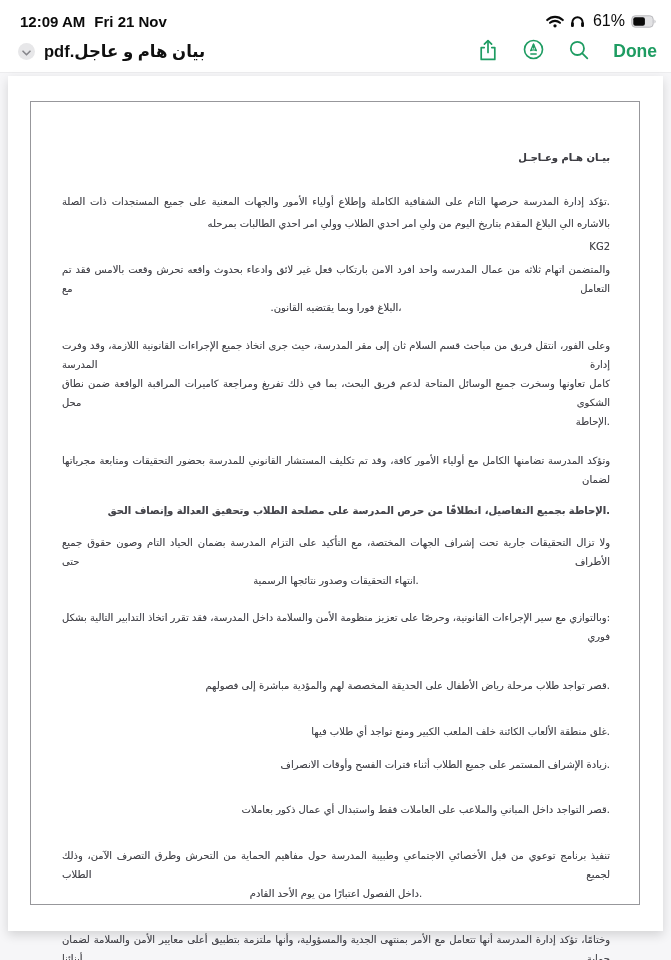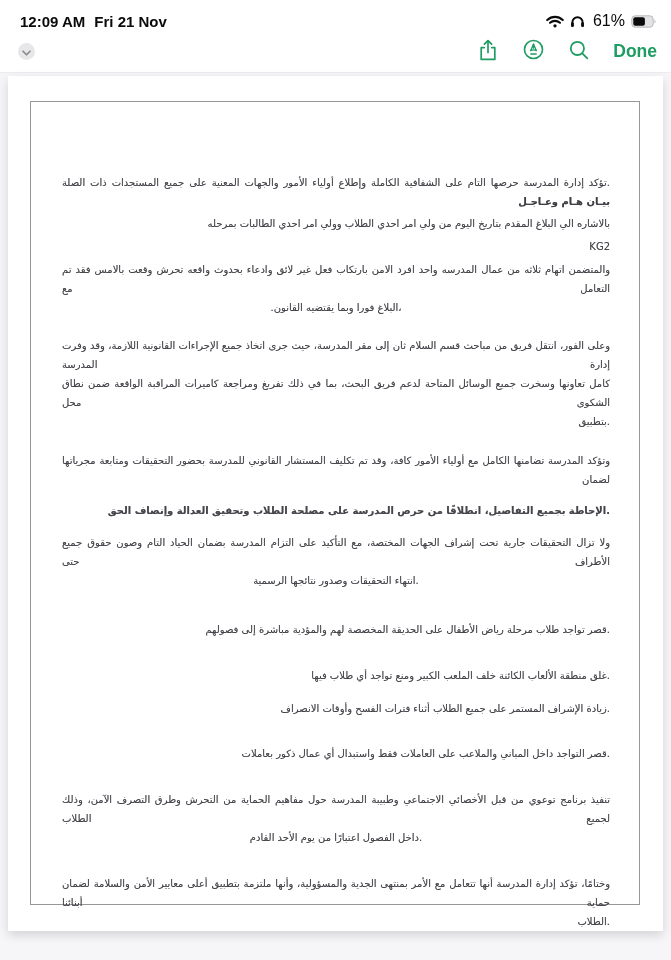--- a/index.html
+++ b/index.html
@@ -99,20 +99,21 @@
 
 <div class="toolbar">
   <div class="tb-left">
     <button class="chev-badge">
       <span>
         <svg width="9" height="6" viewBox="0 0 9 6">
             <path d="M1 1.2 L4.5 4.8 L8 1.2" fill="none" stroke="#87878c" stroke-width="1.6" stroke-linecap="round" stroke-linejoin="round"></path>
           </svg>
       </span>
     </button>
+    <span class="filename">بيان هام و عاجل.pdf</span>
   </div>
   <div class="tb-right">
     <button class="tb-btn">
       <span>
         <svg width="22" height="24" viewBox="0 0 22 24">
           <path d="M11 14.5 V3" fill="none" stroke="var(--accent)" stroke-width="1.7" stroke-linecap="round"></path>
           <path d="M7.4 6.2 L11 2.6 L14.6 6.2" fill="none" stroke="var(--accent)" stroke-width="1.7" stroke-linecap="round" stroke-linejoin="round"></path>
           <path d="M7.2 9.6 H4.2 V21.4 H17.8 V9.6 H14.8" fill="none" stroke="var(--accent)" stroke-width="1.7" stroke-linecap="round" stroke-linejoin="round"></path>
         </svg>
       </span>
@@ -136,33 +137,34 @@
       </span>
     </button>
     <button class="done">Done</button>
   </div>
 </div>
 
 <div class="viewer">
   <div class="page">
     <div class="scanbox">
       <div class="doc">
+          <div class="doc-line a-right b" style="margin-top: 0px;">بيـان هـام وعـاجـل</div>
           <div class="doc-line a-justify" style="margin-top: 25px;">.تؤكد إدارة المدرسة حرصها التام على الشفافية الكاملة وإطلاع أولياء الأمور والجهات المعنية على جميع المستجدات ذات الصلة</div>
-          <div class="doc-line a-right b" style="margin-top: 0px;">بيـان هـام وعـاجـل</div>
           <div class="doc-line a-right" style="margin-top: 3px;">بالاشاره الي البلاغ المقدم بتاريخ اليوم من ولي امر احدي الطلاب وولي امر احدي الطالبات بمرحله</div>
           <div class="doc-line a-right" style="margin-top: 4px;">KG2</div>
           <div class="doc-line a-justify" style="margin-top: 4px;">والمتضمن اتهام ثلاثه من عمال المدرسه واحد افرد الامن بارتكاب فعل غير لائق وادعاء بحدوث  واقعه تحرش وقعت بالامس فقد تم  التعامل مع</div>
           <div class="doc-line a-center" style="margin-top: 0px;">،البلاغ فورا وبما يقتضيه القانون.</div>
           <div class="doc-line a-justify" style="margin-top: 19px;">وعلى الفور، انتقل فريق من مباحث قسم السلام ثان إلى مقر المدرسة، حيث جرى اتخاذ جميع الإجراءات القانونية اللازمة، وقد وفرت إدارة المدرسة</div>
           <div class="doc-line a-justify" style="margin-top: 0px;">كامل تعاونها وسخرت جميع الوسائل المتاحة لدعم فريق البحث، بما في ذلك تفريغ ومراجعة كاميرات المراقبة الواقعة ضمن نطاق الشكوى محل</div>
-          <div class="doc-line a-right" style="margin-top: 0px;">.بتطبيق</div>
+          <div class="doc-line a-right" style="margin-top: 0px;">.الإحاطة</div>
           <div class="doc-line a-justify" style="margin-top: 20px;">وتؤكد المدرسة تضامنها الكامل مع أولياء الأمور كافة، وقد تم تكليف المستشار القانوني للمدرسة بحضور التحقيقات ومتابعة مجرياتها لضمان</div>
           <div class="doc-line a-right" style="margin-top: 12px; font-weight: bold;">.الإحاطة بجميع التفاصيل، انطلاقًا من حرص المدرسة على مصلحة الطلاب وتحقيق العدالة وإنصاف الحق</div>
           <div class="doc-line a-justify" style="margin-top: 13px;">ولا تزال التحقيقات جارية تحت إشراف الجهات المختصة، مع التأكيد على التزام المدرسة بضمان الحياد التام وصون حقوق جميع الأطراف حتى</div>
           <div class="doc-line a-center" style="margin-top: 0px;">.انتهاء التحقيقات وصدور نتائجها الرسمية</div>
+          <div class="doc-line a-justify" style="margin-top: 18px;">:وبالتوازي مع سير الإجراءات القانونية، وحرصًا على تعزيز منظومة الأمن والسلامة داخل المدرسة، فقد تقرر اتخاذ التدابير التالية بشكل فوري</div>
           <div class="doc-line a-right" style="margin-top: 30px;">.قصر تواجد طلاب مرحلة رياض الأطفال على الحديقة المخصصة لهم والمؤدية مباشرة إلى فصولهم</div>
           <div class="doc-line a-right" style="margin-top: 27px;">.غلق منطقة الألعاب الكائنة خلف الملعب الكبير ومنع تواجد أي طلاب فيها</div>
           <div class="doc-line a-right" style="margin-top: 14px;">.زيادة الإشراف المستمر على جميع الطلاب أثناء فترات الفسح وأوقات الانصراف</div>
           <div class="doc-line a-right" style="margin-top: 26px;">.قصر التواجد داخل المباني والملاعب على العاملات فقط واستبدال أي عمال ذكور بعاملات</div>
           <div class="doc-line a-justify" style="margin-top: 27px;">تنفيذ برنامج توعوي من قبل الأخصائي الاجتماعي وطبيبة المدرسة حول مفاهيم الحماية من التحرش وطرق التصرف الآمن، وذلك لجميع الطلاب</div>
           <div class="doc-line a-center" style="margin-top: 0px;">.داخل الفصول اعتبارًا من يوم الأحد القادم</div>
           <div class="doc-line a-justify" style="margin-top: 27px;">وختامًا، تؤكد إدارة المدرسة أنها تتعامل مع الأمر بمنتهى الجدية والمسؤولية، وأنها ملتزمة بتطبيق أعلى معايير الأمن والسلامة لضمان حماية أبنائنا</div>
           <div class="doc-line a-right" style="margin-top: 0px;">.الطلاب</div>
         </div>
     </div>

